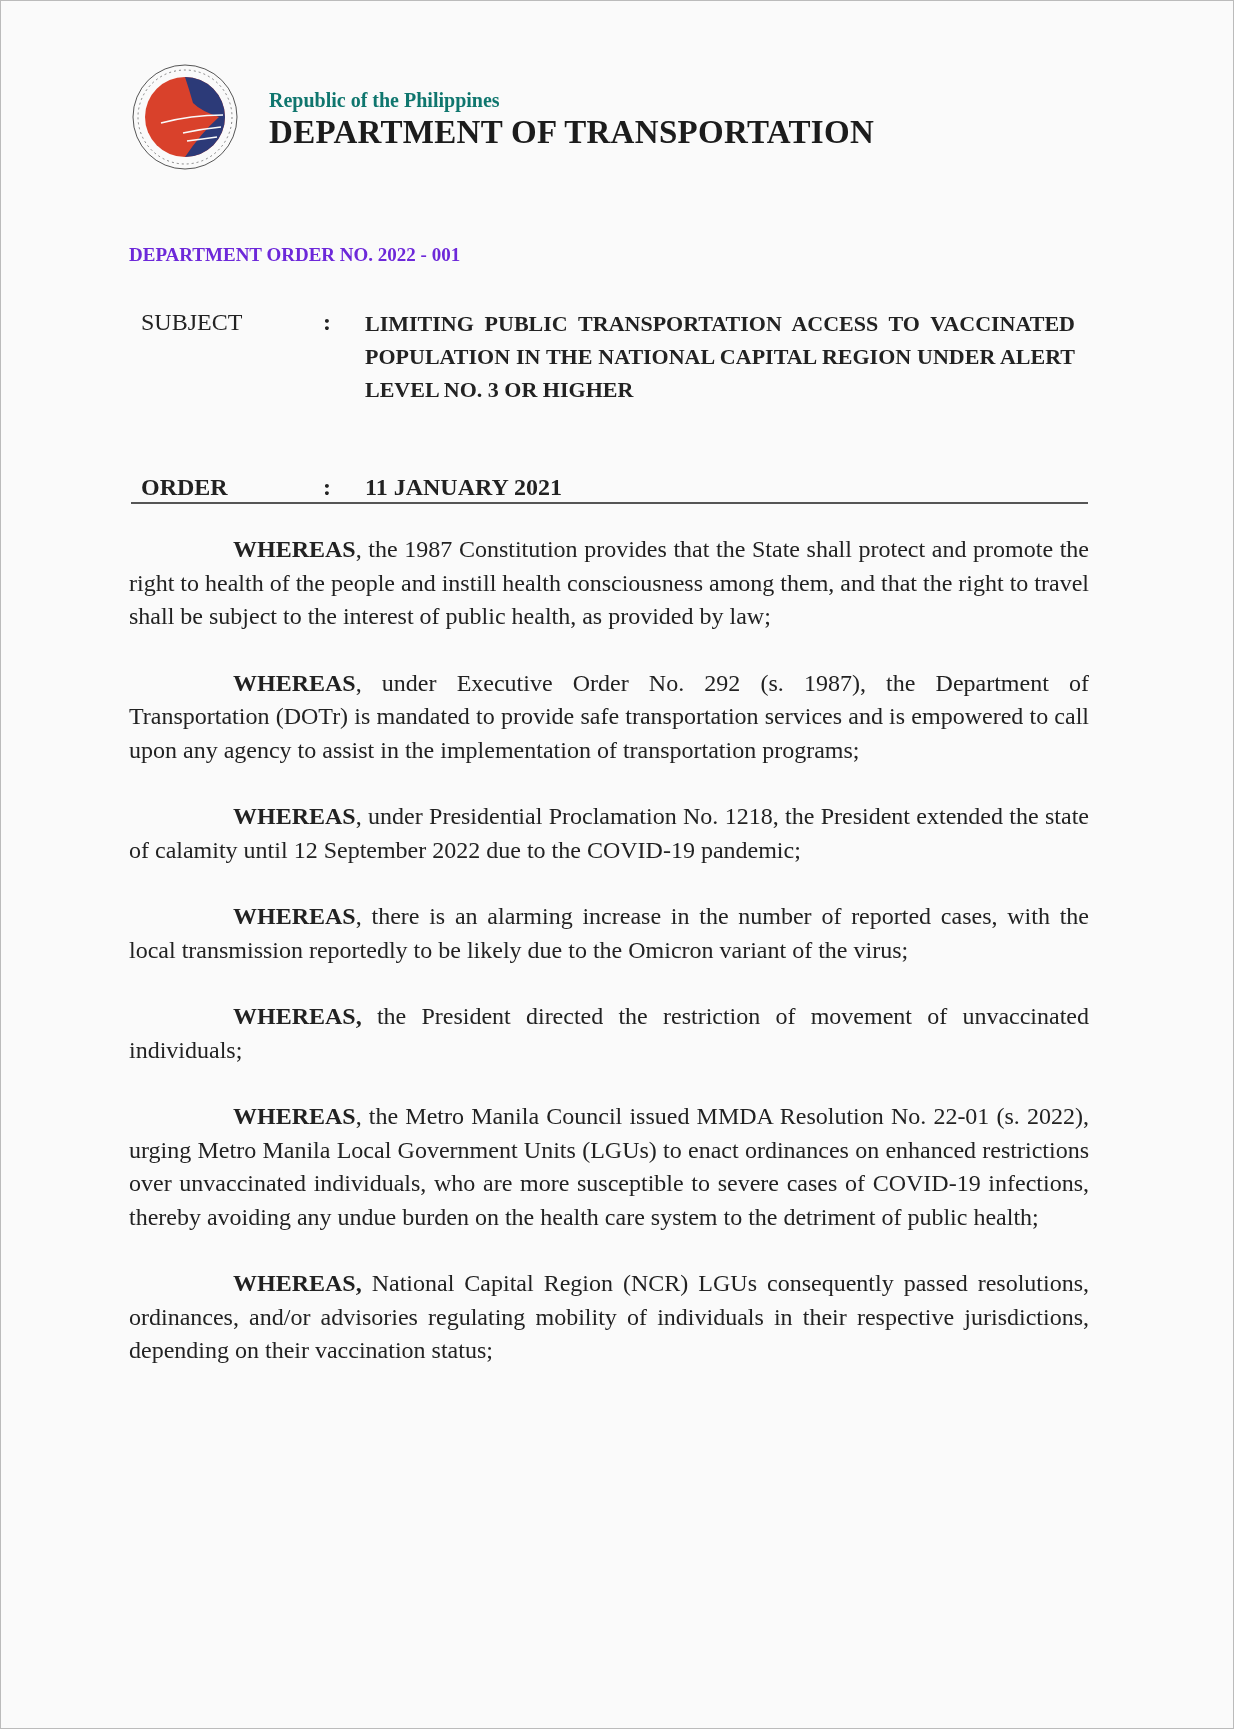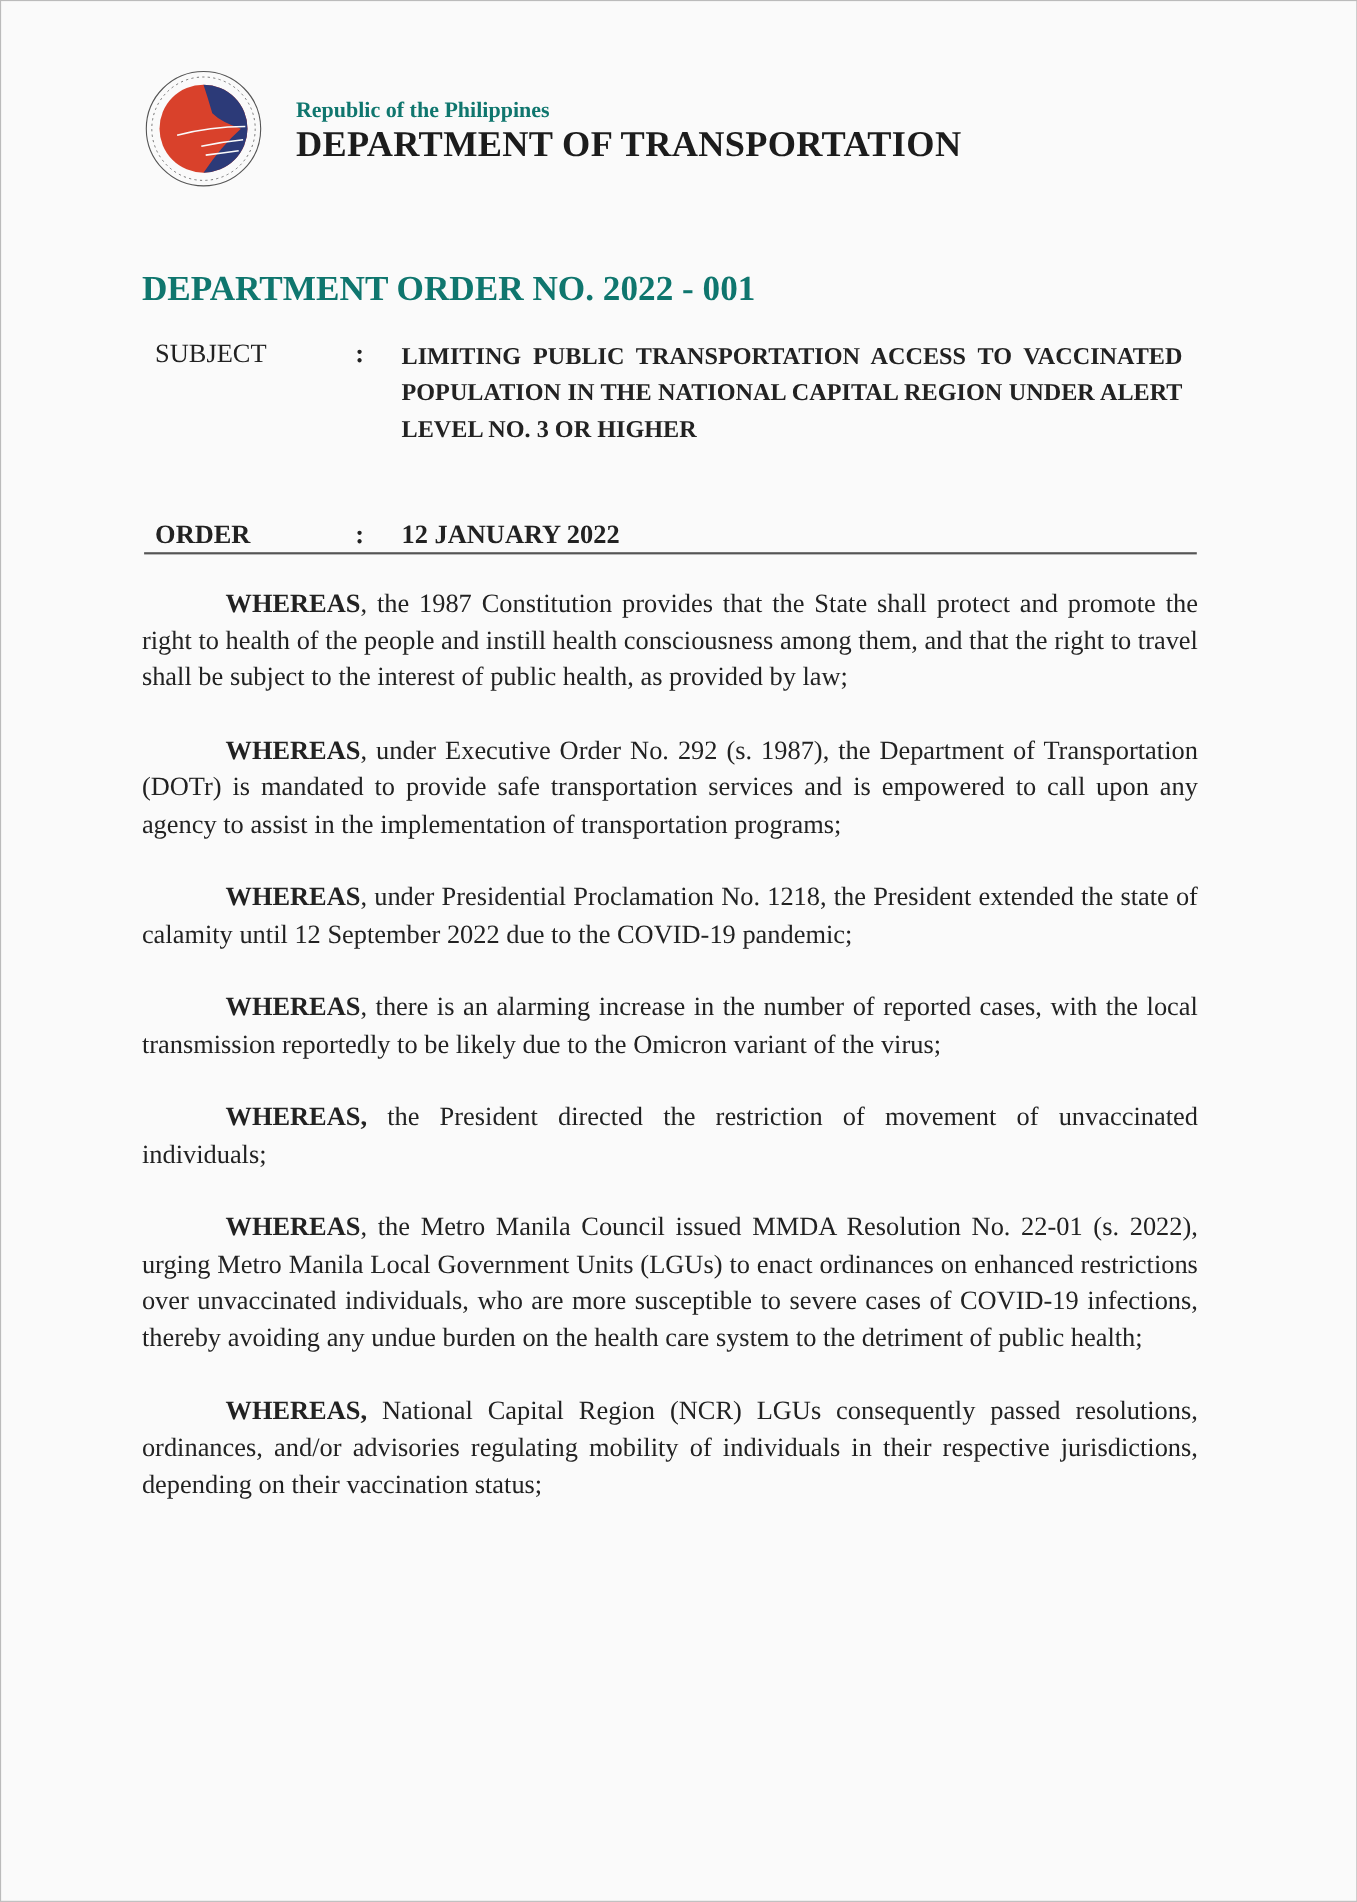--- a/index.html
+++ b/index.html
@@ -12,37 +12,37 @@
     overflow: hidden;
   }
   .page {
     position: absolute; left: 0; top: 0; width: 1232px; height: 1727px;
     border: 1px solid #bbb;
   }
   .seal { position: absolute; left: 130px; top: 62px; width: 108px; height: 108px; }
   .letterhead { position: absolute; left: 268px; top: 88px; }
   .republic { font-size: 20px; font-weight: bold; color: #0f766e; }
   .dept { font-size: 33px; font-weight: bold; color: #1c1c1c; margin-top: 2px; letter-spacing: 0.3px; }
-  .order-no { position: absolute; left: 128px; top: 243px; font-size: 32px; font-weight: bold; color: #0f766e; }
+  .order-no { position: absolute; left: 128px; top: 243px; font-size: 19px; font-weight: bold; color: #6d28d9; }
   .subj-label { position: absolute; left: 140px; top: 308px; font-size: 24px; font-weight: normal; }
   .subj-colon { position: absolute; left: 322px; top: 308px; font-size: 24px; font-weight: bold; }
   .subj-text {
     position: absolute; left: 364px; top: 306px; width: 710px;
     font-size: 22px; font-weight: bold; line-height: 33px; text-align: justify;
   }
   .date-label { position: absolute; left: 140px; top: 473px; font-size: 24px; font-weight: bold; }
   .date-colon { position: absolute; left: 322px; top: 473px; font-size: 24px; font-weight: bold; }
   .date-value { position: absolute; left: 364px; top: 473px; font-size: 24px; font-weight: bold; }
   .date-rule { position: absolute; left: 130px; top: 501px; width: 957px; height: 0; border-top: 2px solid #555; }
   .body { position: absolute; left: 128px; top: 532px; width: 960px; }
   .para {
     font-size: 24px; line-height: 33.5px; text-align: justify; text-indent: 76px;
     margin: 0 0 33px 0;
   }
-  .para b { font-weight: bold; }
+  .para b { font-weight: bold; margin-left: 28px; }
 </style>
 </head>
 <body>
 
 <div class="page">
 
   <svg class="seal" viewBox="0 0 108 108">
     <circle cx="54" cy="54" r="52" fill="#fafafa" stroke="#555" stroke-width="1"></circle>
     <circle cx="54" cy="54" r="40" fill="#d9412b"></circle>
     <path d="M54 14 A40 40 0 0 1 94 54 A40 40 0 0 1 54 94 Q70 70 88 54 Q70 48 62 40 Q58 26 54 14 Z" fill="#2c3a78"></path>
@@ -58,21 +58,21 @@
   </div>
 
   <div class="order-no">DEPARTMENT ORDER NO. 2022 - 001</div>
 
   <div class="subj-label">SUBJECT</div>
   <div class="subj-colon">:</div>
   <div class="subj-text">LIMITING PUBLIC TRANSPORTATION ACCESS TO VACCINATED POPULATION IN THE NATIONAL CAPITAL REGION UNDER ALERT LEVEL NO. 3 OR HIGHER</div>
 
   <div class="date-label">ORDER</div>
   <div class="date-colon">:</div>
-  <div class="date-value">12 JANUARY 2022</div>
+  <div class="date-value">11 JANUARY 2021</div>
   <div class="date-rule"></div>
 
   <div class="body">
     <p class="para"><b>WHEREAS</b><span>, the 1987 Constitution provides that the State shall protect and promote the right to health of the people and instill health consciousness among them, and that the right to travel shall be subject to the interest of public health, as provided by law;</span></p>
     <p class="para"><b>WHEREAS</b><span>, under Executive Order No. 292 (s. 1987), the Department of Transportation (DOTr) is mandated to provide safe transportation services and is empowered to call upon any agency to assist in the implementation of transportation programs;</span></p>
     <p class="para"><b>WHEREAS</b><span>, under Presidential Proclamation No. 1218, the President extended the state of calamity until 12 September 2022 due to the COVID-19 pandemic;</span></p>
     <p class="para"><b>WHEREAS</b><span>, there is an alarming increase in the number of reported cases, with the local transmission reportedly to be likely due to the Omicron variant of the virus;</span></p>
     <p class="para"><b>WHEREAS,</b><span> the President directed the restriction of movement of unvaccinated individuals;</span></p>
     <p class="para"><b>WHEREAS</b><span>, the Metro Manila Council issued MMDA Resolution No. 22-01 (s. 2022), urging Metro Manila Local Government Units (LGUs) to enact ordinances on enhanced restrictions over unvaccinated individuals, who are more susceptible to severe cases of COVID-19 infections, thereby avoiding any undue burden on the health care system to the detriment of public health;</span></p>
     <p class="para"><b>WHEREAS,</b><span> National Capital Region (NCR) LGUs consequently passed resolutions, ordinances, and/or advisories regulating mobility of individuals in their respective jurisdictions, depending on their vaccination status;</span></p>

